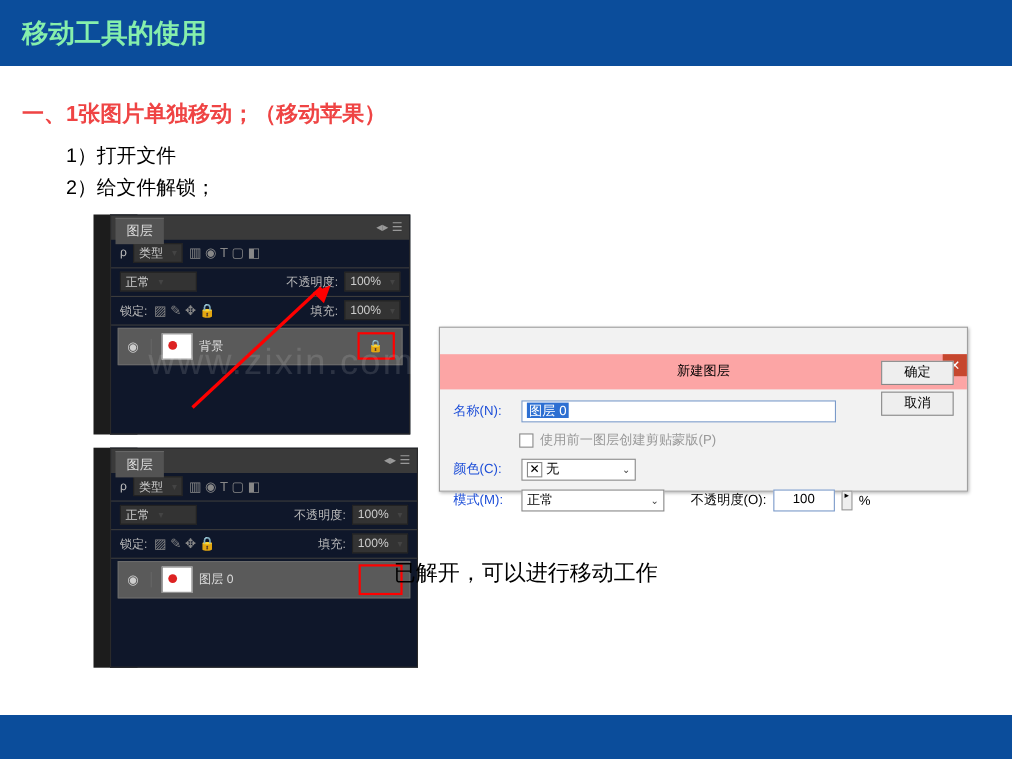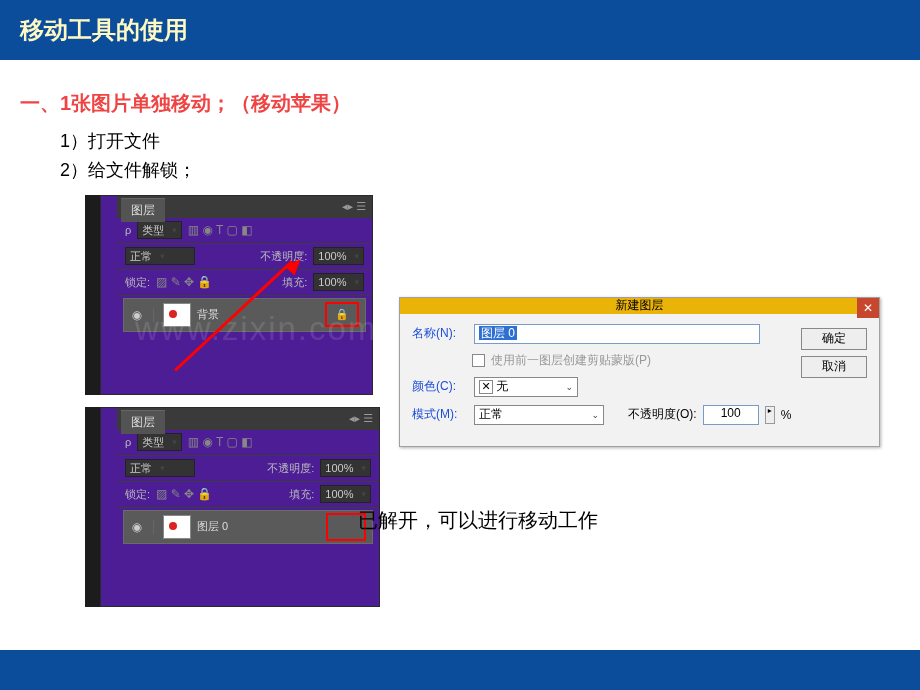--- a/index.html
+++ b/index.html
@@ -11,21 +11,21 @@
       width: 920px;
       height: 690px;
       background: #fff;
       font-family: "Microsoft YaHei", sans-serif;
       position: relative;
       overflow: hidden;
     }
     .header {
       height: 60px;
       background: #0b4d9b;
-      color: #fef9c3;
+      color: #86efac;
       font-size: 24px;
       font-weight: bold;
       display: flex;
       align-items: center;
       padding-left: 20px;
     }
     .content {
       padding: 30px 20px;
     }
     .section-title {
@@ -42,25 +42,24 @@
     }
     .screenshots-area {
       position: relative;
       margin-top: 10px;
       margin-left: 40px;
       height: 430px;
     }
     
     .ps-panel {
       position: absolute;
-      background: #4c1d95;
+      background: #0f172a;
       border: 1px solid #2a2a2a;
       font-size: 11px;
       color: #bbb;
-      padding-left: 16px;
     }
     .ps-panel-1 {
       left: 40px;
       top: 0;
       width: 273px;
       height: 200px;
     }
     .ps-panel-2 {
       left: 40px;
       top: 212px;
@@ -181,28 +180,29 @@
       position: absolute;
       left: 339px;
       top: 102px;
       width: 481px;
       height: 150px;
       background: #f2f2f2;
       border: 1px solid #a0a0a0;
       box-shadow: 1px 1px 3px rgba(0,0,0,.3);
     }
     .dialog-titlebar {
-      background: #eab308;
+      background: #fca5a5;
       color: #000;
       font-size: 12px;
       display: flex;
       align-items: center;
       justify-content: center;
       position: relative;
-      height: 16px;
+      height: 32px;
+      margin-top: 24px;
     }
     .dialog-close {
       position: absolute;
       right: 0;
       top: 0;
       width: 22px;
       height: 20px;
       background: #c6472e;
       color: #fff;
       display: flex;

